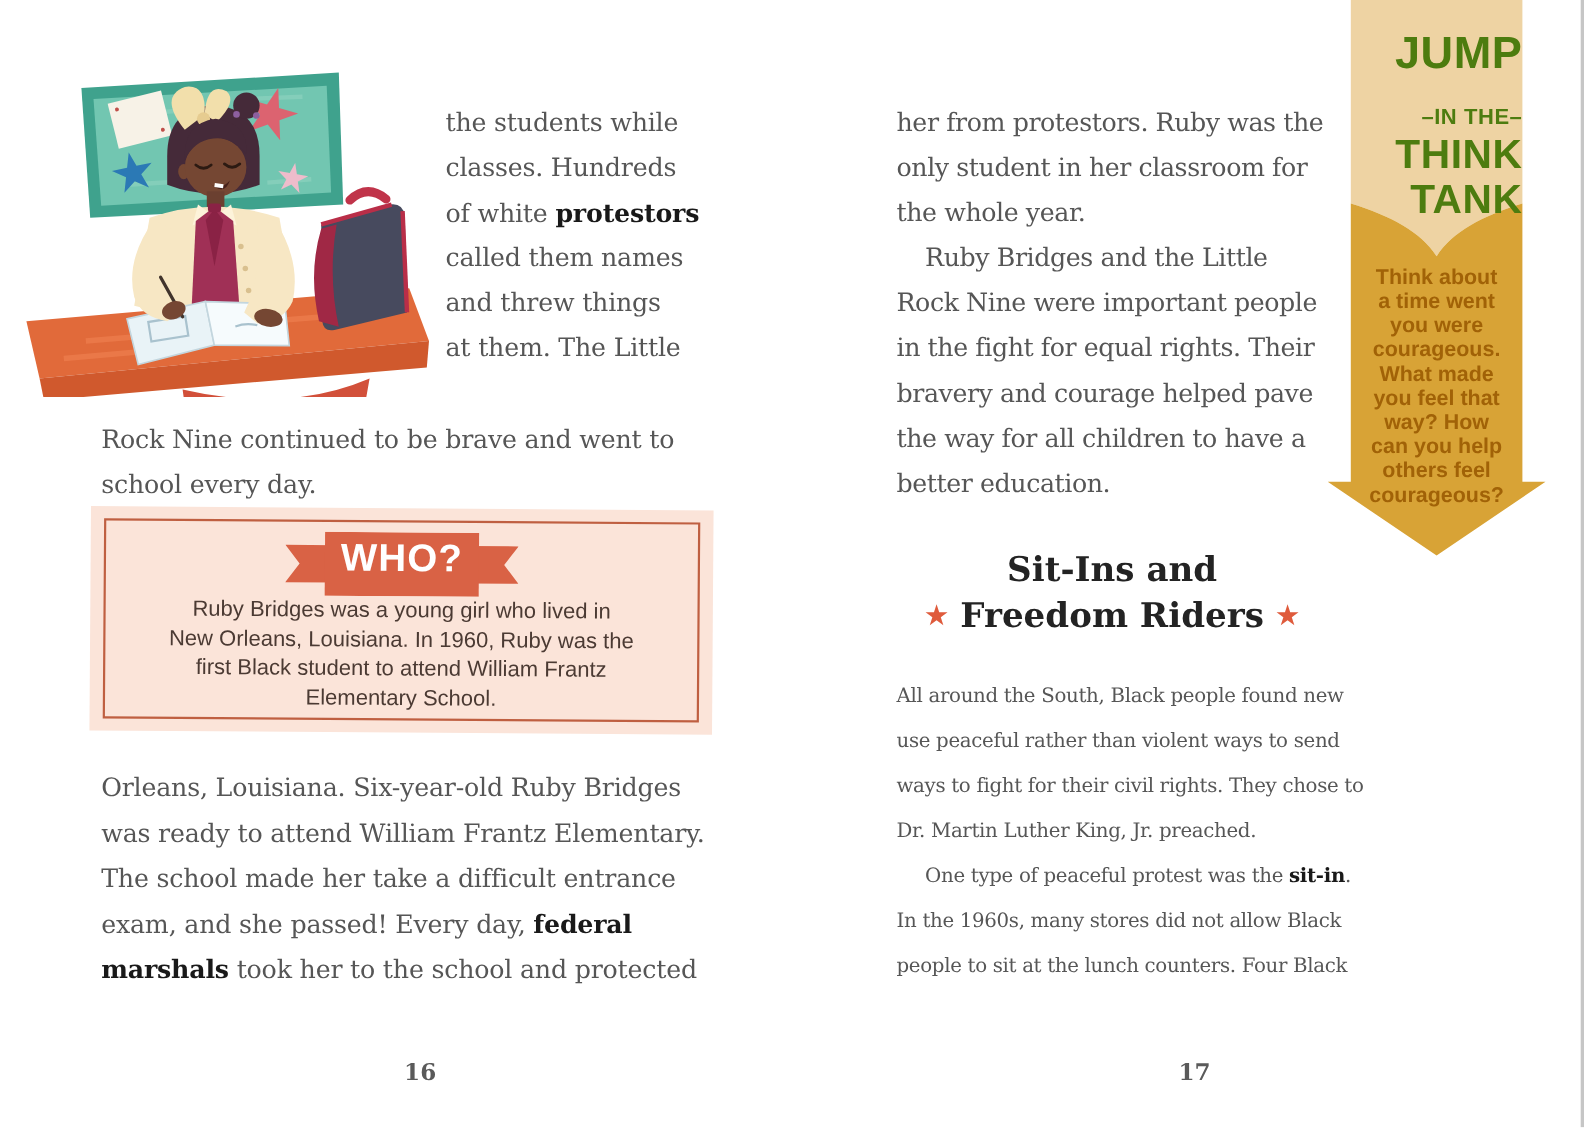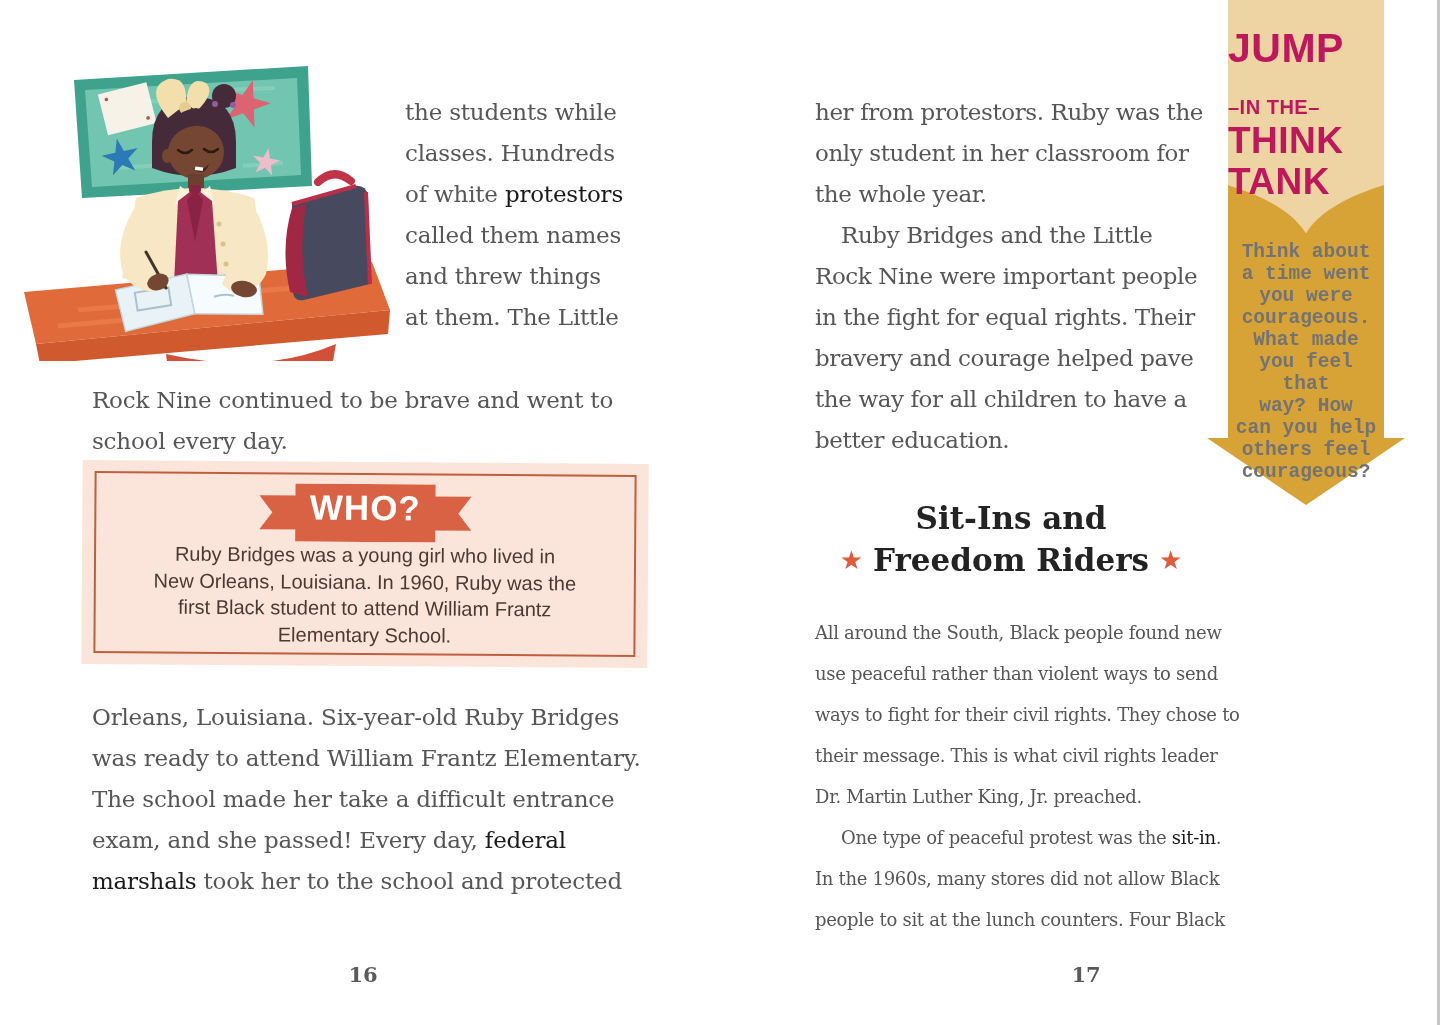--- a/index.html
+++ b/index.html
@@ -1,20 +1,20 @@
 <!DOCTYPE html>
 <html><head>
 <meta charset="utf-8">
 <style>
   html,body{margin:0;padding:0;background:#ffffff;}
   .canvas{position:relative;width:1445px;height:1025px;background:#ffffff;overflow:hidden;
           font-family:"DejaVu Serif",serif;}
   .tb{position:absolute;}
   .line{height:41px;line-height:41px;white-space:nowrap;font-size:23px;letter-spacing:-0.2px;color:#565656;}
-  .line .b{font-weight:normal;color:#191919;}
+  .line .b{font-weight:bold;color:#191919;}
   .indent{padding-left:26px;}
   .rcol .line{font-size:23px;letter-spacing:-0.4px;}
   .rpara .line{font-size:18px;letter-spacing:-0.3px;}
 
   
   .whobox{position:absolute;left:82px;top:462px;width:566px;height:204px;background:#fbe4d9;transform:rotate(0.4deg);}
   .whobox-border{position:absolute;left:12px;top:11px;right:12px;bottom:11px;border:2px solid #bf5f41;}
   .ribbon{position:absolute;left:177px;top:22px;}
   .who-label{position:absolute;left:0;top:26px;width:100%;text-align:center;
              font-family:"Liberation Sans",sans-serif;font-weight:bold;font-size:35px;letter-spacing:1px;color:#ffffff;}
@@ -24,28 +24,28 @@
   
   .heading{position:absolute;left:815px;top:497px;width:392px;text-align:center;color:#232323;}
   .heading .h1{font-size:31px;font-weight:bold;line-height:42px;}
   .heading .h2{font-size:31px;font-weight:bold;line-height:42px;}
   .heading .star{font-family:"DejaVu Sans",sans-serif;font-size:26px;color:#df5b3c;font-weight:normal;
                  position:relative;top:-2px;padding:0 10px;}
 
   
   .banner{position:absolute;left:1206px;top:0;width:200px;height:506px;}
   .banner svg{position:absolute;left:0;top:0;}
-  .bn-title{position:absolute;left:22px;top:26px;width:156px;text-align:left;
-            font-family:"Liberation Sans",sans-serif;font-weight:800;color:#be185d;}
+  .bn-title{position:absolute;left:22px;top:26px;width:156px;text-align:right;
+            font-family:"Liberation Sans",sans-serif;font-weight:800;color:#4d7c0f;}
   .bn-t1{font-size:41px;line-height:45px;letter-spacing:0.5px;}
   .bn-t2{font-size:20px;line-height:25px;letter-spacing:0.5px;margin-top:24px;}
   .bn-t3{font-size:37px;line-height:41px;letter-spacing:0.5px;}
   .bn-t4{font-size:37px;line-height:42px;letter-spacing:0.5px;}
   .bn-body{position:absolute;left:24px;top:241px;width:152px;text-align:center;
-           font-family:Liberation Mono, monospace;font-weight:600;font-size:19.5px;line-height:22px;color:#737373;}
+           font-family:Liberation Sans, sans-serif;font-weight:600;font-size:19.5px;line-height:22px;color:#a16207;}
 
   .pagenum{position:absolute;top:962px;width:44px;text-align:center;
            font-size:21px;font-weight:bold;color:#5a5a5a;}
 
   .edge-line{position:absolute;left:1437px;top:0;width:3px;height:1025px;background:#c6c6c6;}
 </style>
 </head>
 <body>
 
 <div class="canvas">
@@ -157,21 +157,21 @@
   </div>
 
   <div class="tb" style="left:92px;top:697px">
     <div class="line"><span>Orleans, Louisiana. Six-year-old Ruby Bridges</span></div>
     <div class="line"><span>was ready to attend William Frantz Elementary.</span></div>
     <div class="line"><span>The school made her take a difficult entrance</span></div>
     <div class="line"><span>exam, and she passed! Every day, </span><span class="b">federal</span></div>
     <div class="line"><span class="b">marshals</span><span> took her to the school and protected</span></div>
   </div>
 
-  <div class="pagenum" style="left:341px">16</div>
+  <div class="pagenum" style="left:360px">16</div>
 
   <div class="tb rcol" style="left:815px;top:92px">
     <div class="line"><span>her from protestors. Ruby was the</span></div>
     <div class="line"><span>only student in her classroom for</span></div>
     <div class="line"><span>the whole year.</span></div>
     <div class="line indent"><span>Ruby Bridges and the Little</span></div>
     <div class="line"><span>Rock Nine were important people</span></div>
     <div class="line"><span>in the fight for equal rights. Their</span></div>
     <div class="line"><span>bravery and courage helped pave</span></div>
     <div class="line"><span>the way for all children to have a</span></div>
@@ -180,21 +180,20 @@
 
   <div class="heading">
     <div class="h1">Sit-Ins and</div>
     <div class="h2"><span class="star">★</span><span>Freedom Riders</span><span class="star">★</span></div>
   </div>
 
   <div class="tb rpara" style="left:815px;top:612px">
     <div class="line"><span>All around the South, Black people found new</span></div>
     <div class="line"><span>use peaceful rather than violent ways to send</span></div>
     <div class="line"><span>ways to fight for their civil rights. They chose to</span></div>
-    <div class="line"><span>their message. This is what civil rights leader</span></div>
     <div class="line"><span>Dr. Martin Luther King, Jr. preached.</span></div>
     <div class="line indent"><span>One type of peaceful protest was the </span><span class="b">sit-in</span><span>.</span></div>
     <div class="line"><span>In the 1960s, many stores did not allow Black</span></div>
     <div class="line"><span>people to sit at the lunch counters. Four Black</span></div>
   </div>
 
   <div class="pagenum" style="left:1064px">17</div>
 
   <div class="banner">
     <svg width="200" height="506" viewBox="0 0 200 506">

